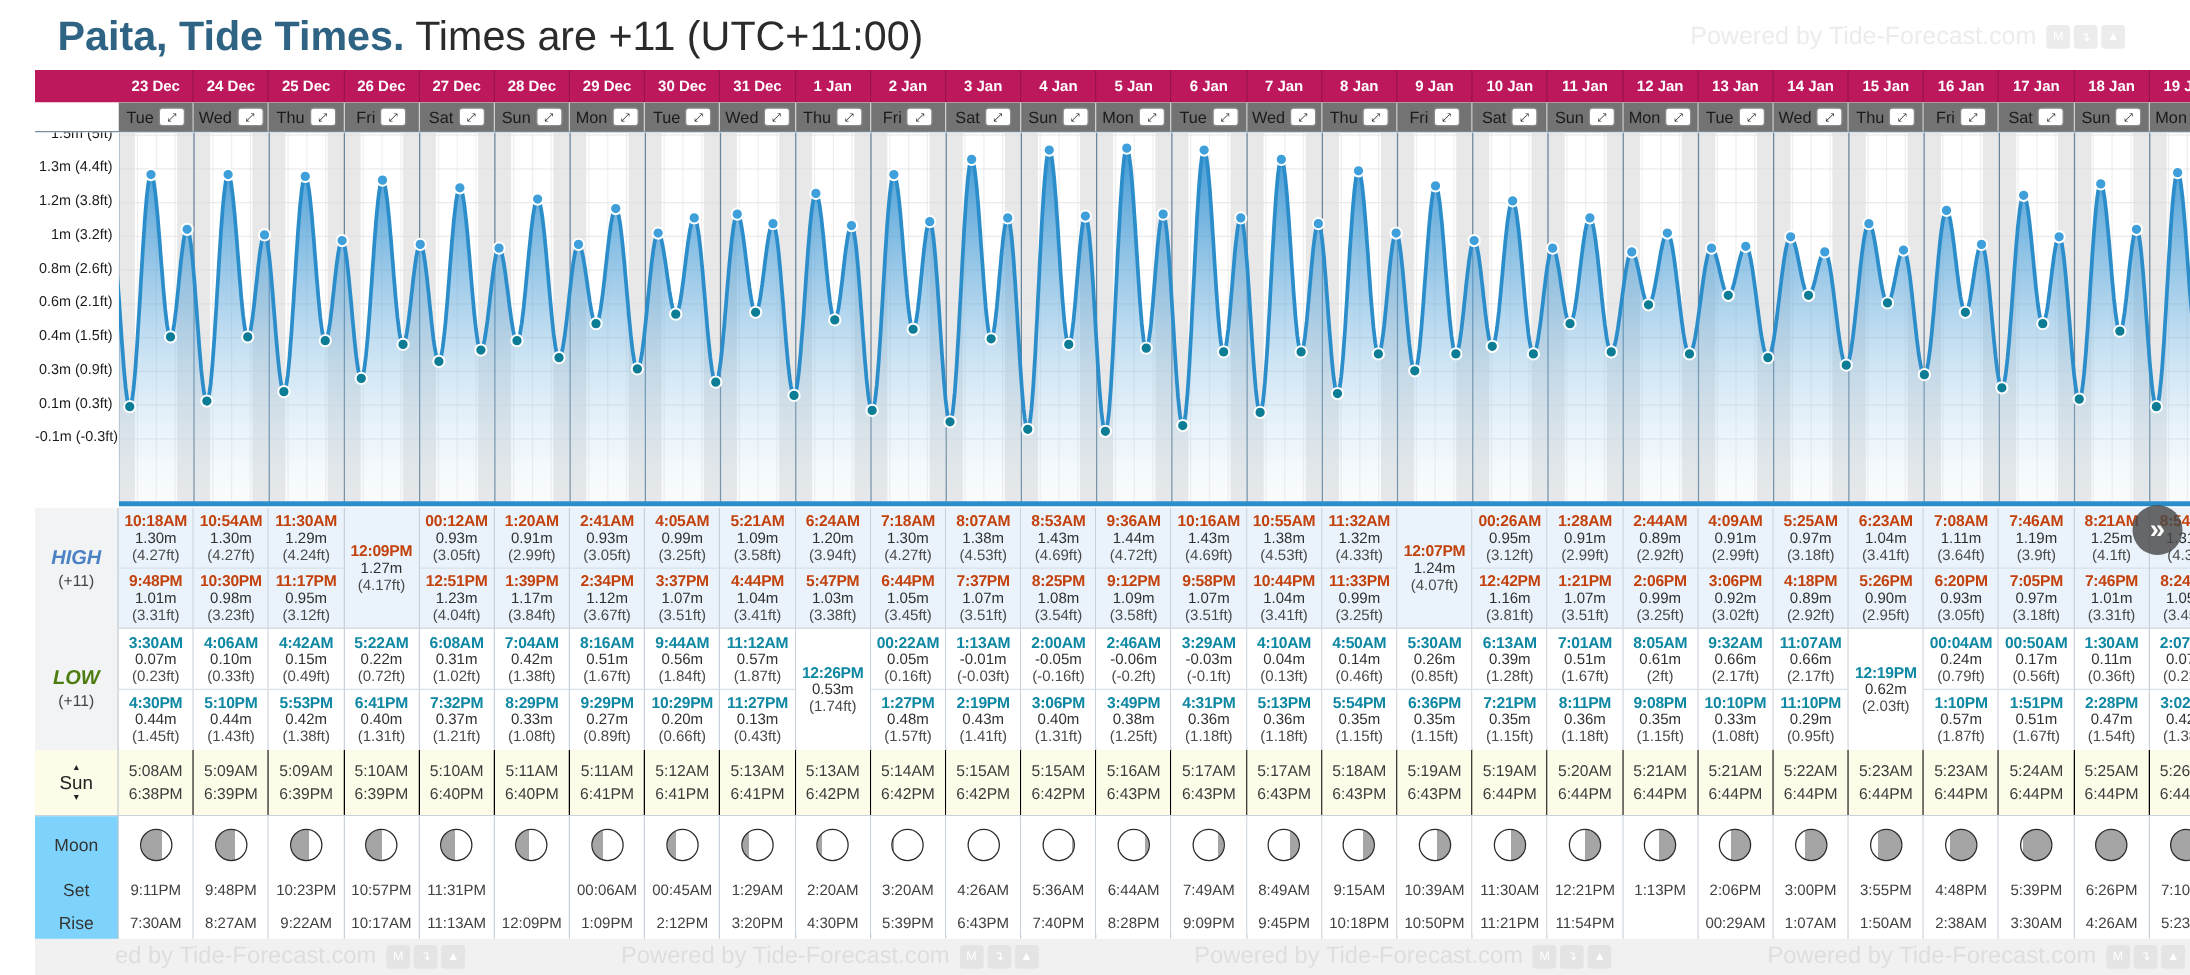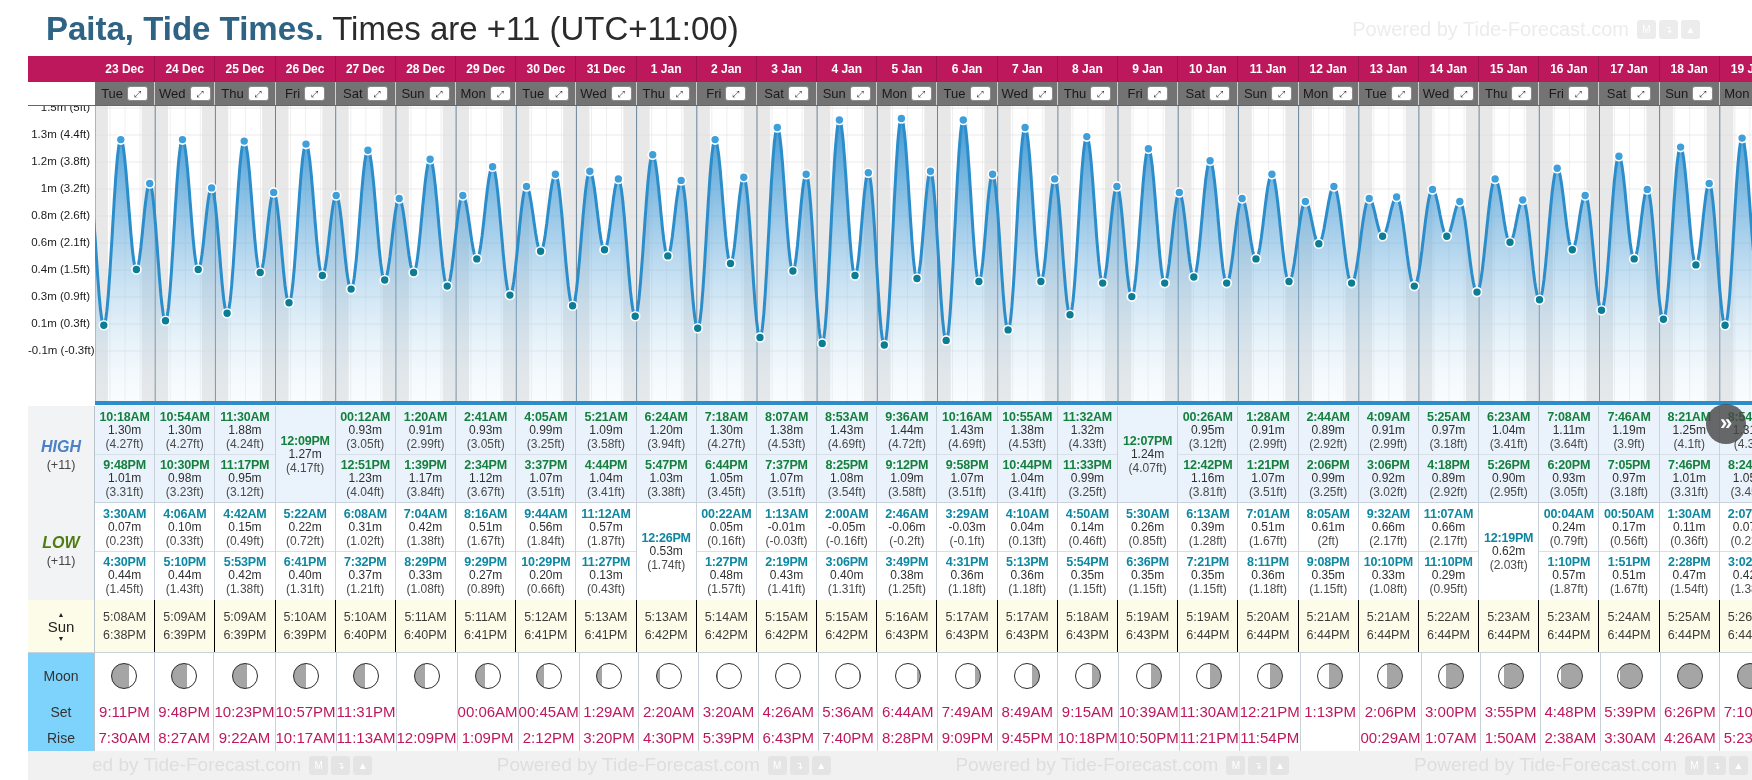--- a/index.html
+++ b/index.html
@@ -43,41 +43,41 @@
   .row-off { font-size:12.5px; color:#444; }
   .high-row .row-big { color:#4b82c4; }
   .low-row  .row-big { color:#4d7c0f; }
   .tide-cell { display:flex; flex-direction:column; justify-content:center; text-align:center;
                border-right:1px solid #c9d2da; font-size:12px; line-height:1.13; padding:1px 0; }
   .high-cell { background:#eaf3fb; }
   .low-cell  { background:#fff; border-top:1px solid #c9d2da; }
   .entry { padding:3px 0; }
   .entry + .entry { border-top:1px solid #d7dfe7; }
   .t-time { font-weight:bold; font-size:12.5px; letter-spacing:-0.2px; }
-  .high-cell .t-time { color:#15803d; }
+  .high-cell .t-time { color:#c2410c; }
   .low-cell  .t-time { color:#0d87a2; }
   .t-m { color:#2f2f2f; }
   .t-f { color:#4a4a4a; }
   
   .sun-row { height:54px; border-top:2px solid #3f637c; }
   .sun-label { background:#fcfce9; border-right:1px solid #b9c3cc; display:flex; flex-direction:column;
                align-items:center; justify-content:center; font-size:15px; color:#222; line-height:1; gap:1px; }
   .tri { font-size:7px; color:#222; }
   .sun-cell { background:#fcfce9; display:flex; flex-direction:column; align-items:center;
               justify-content:center; gap:4px; font-size:12.5px; color:#3c3c3c;
               border-right:1px solid #000000; }
   
   .moon-block { height:98px; border-top:1px solid #c9d2da; border-bottom:2px solid #3f637c; }
   .moon-labels { display:flex; flex-direction:column; background:#7dd3fc; border-right:1px solid #b9c3cc; }
   .moon-labels > div { display:flex; align-items:center; justify-content:center; font-size:14px; color:#333; }
   .ml-moon { height:46px; } .ml-set { height:25px; } .ml-rise { height:27px; }
   .moon-cell { display:flex; flex-direction:column; border-right:1px solid #c9d2da; background:#fff; }
   .mc-icon { height:46px; display:flex; align-items:center; justify-content:center; }
   .moon-ball { width:26px; height:26px; border:1.5px solid #2b2b2b; border-radius:50%; }
-  .mc-set, .mc-rise { display:flex; align-items:center; justify-content:center; font-size:15px; color:#be185d; }
+  .mc-set, .mc-rise { display:flex; align-items:center; justify-content:center; font-size:12px; color:#404040; }
   .mc-set { height:25px; } .mc-rise { height:27px; }
   
   .wm-bar { height:30px; background:#f1f1f1; display:flex; align-items:center;
             justify-content:space-between; padding:0 4px 0 0; overflow:hidden; }
   .wm-group { display:flex; align-items:center; gap:8px; font-size:19px; color:#dedede; white-space:nowrap; }
   .wm-bar .wm-icon { background:#e4e4e4; }
   
   .next-btn { position:absolute; left:1706px; top:404px; width:40px; height:40px; border-radius:50%;
               background:rgba(72,72,72,.82); border:none; color:#fff; font-size:22px; font-weight:bold;
               display:flex; align-items:center; justify-content:center; cursor:pointer; z-index:5;
@@ -643,21 +643,21 @@
         </div>
         <div class="entry">
           <div class="t-time">10:30PM</div>
           <div class="t-m">0.98m</div>
           <div class="t-f">(3.23ft)</div>
         </div>
       </div>
       <div class="tide-cell high-cell">
         <div class="entry">
           <div class="t-time">11:30AM</div>
-          <div class="t-m">1.88m</div>
+          <div class="t-m">1.29m</div>
           <div class="t-f">(4.24ft)</div>
         </div>
         <div class="entry">
           <div class="t-time">11:17PM</div>
           <div class="t-m">0.95m</div>
           <div class="t-f">(3.12ft)</div>
         </div>
       </div>
       <div class="tide-cell high-cell">
         <div class="entry">

